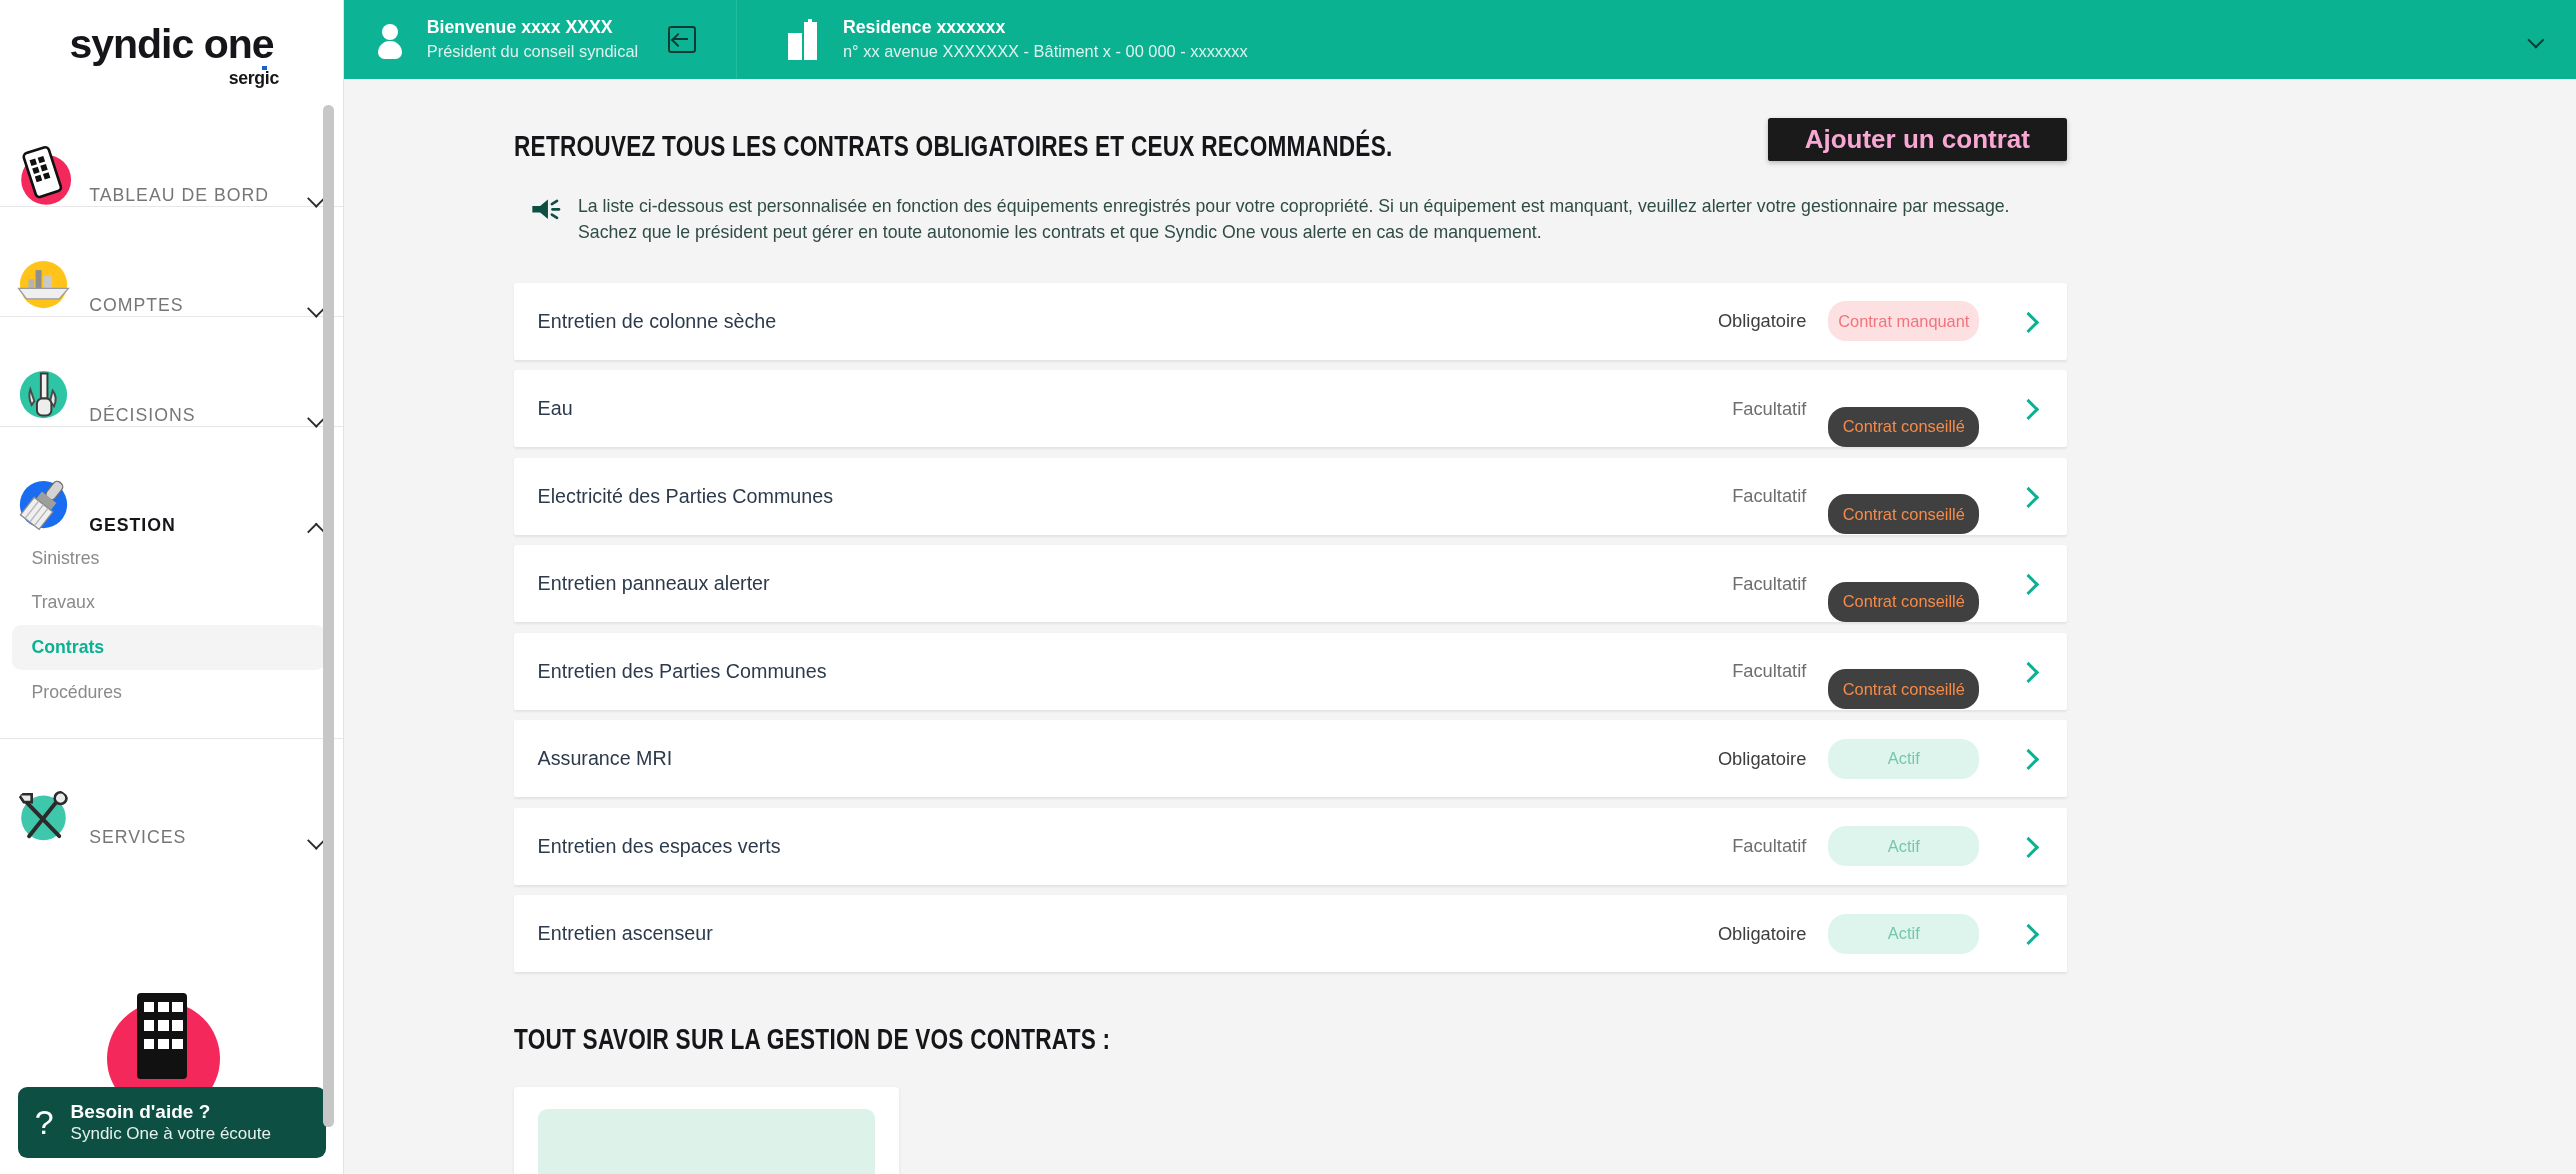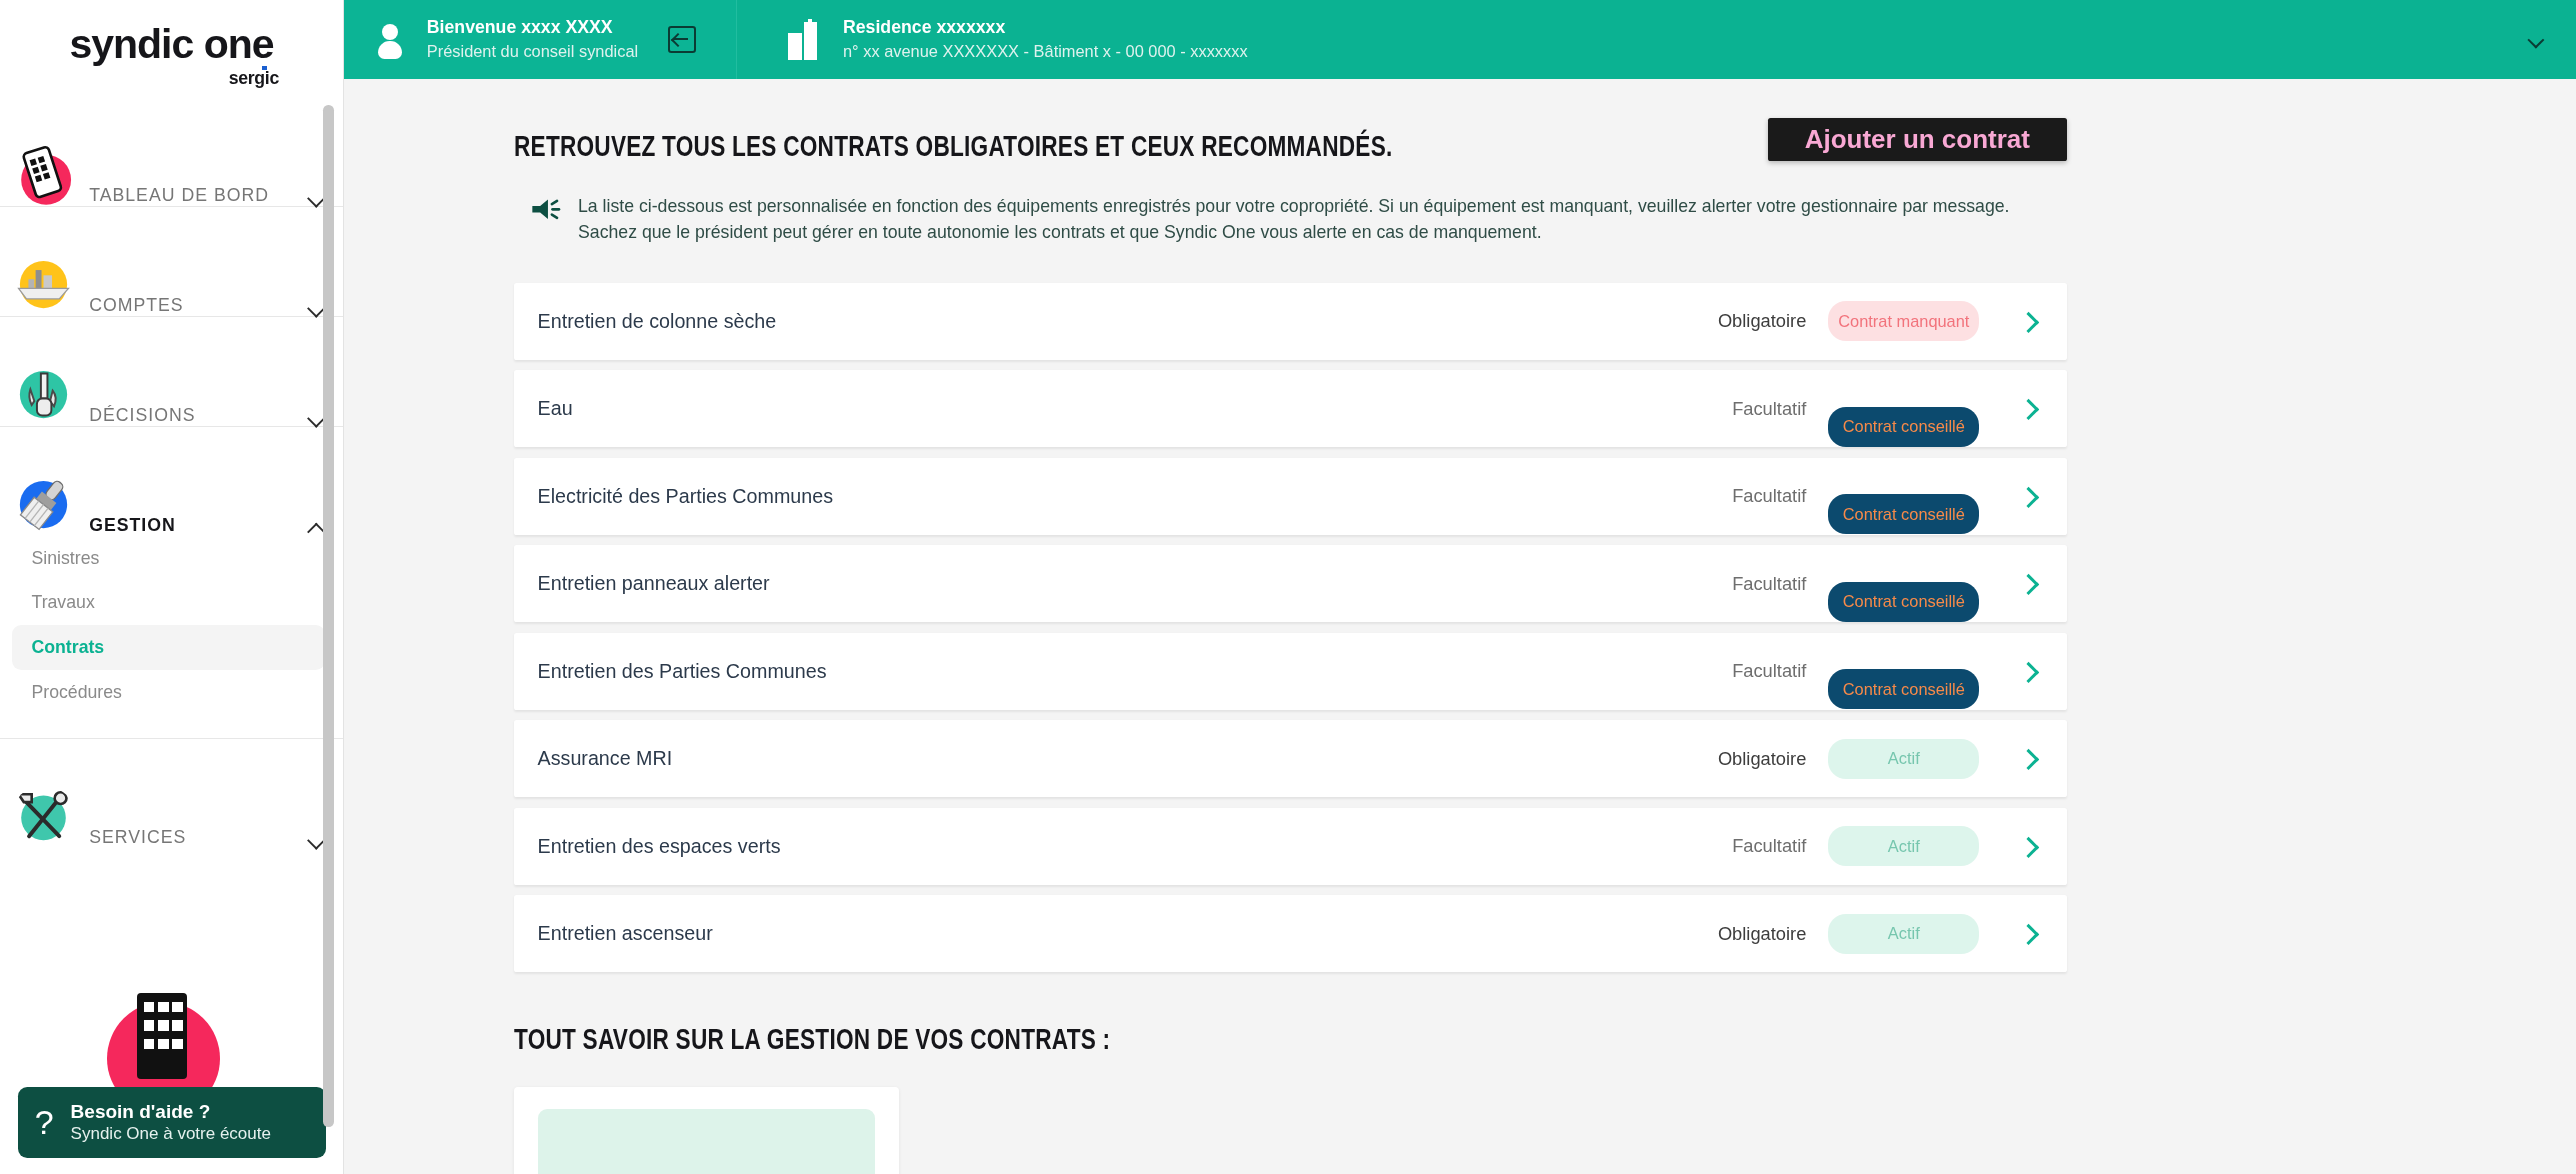--- a/index.html
+++ b/index.html
@@ -404,21 +404,21 @@
   .badge {
     width: 151px;
     text-align: center;
     border-radius: 18px;
     font-size: 16.4px;
     padding: 10.5px 0;
     margin-right: 39px;
     white-space: nowrap;
   }
   .badge.missing   { background: #fde0e2; color: #f2737c; }
-  .badge.advised   { background: #0c4a6e; color: #f78a49; margin-top: 36px; }
+  .badge.advised   { background: #404040; color: #f78a49; margin-top: 36px; }
   .badge.active    { background: #ddf5ec; color: #76c6ae; }
   .row-chev {
     width: 19.7px; height: 19.7px;
     flex: 0 0 19.7px;
     position: relative;
   }
   .row-chev::before {
     content: "";
     position: absolute;
     left: 2.6px; top: 3.3px;

